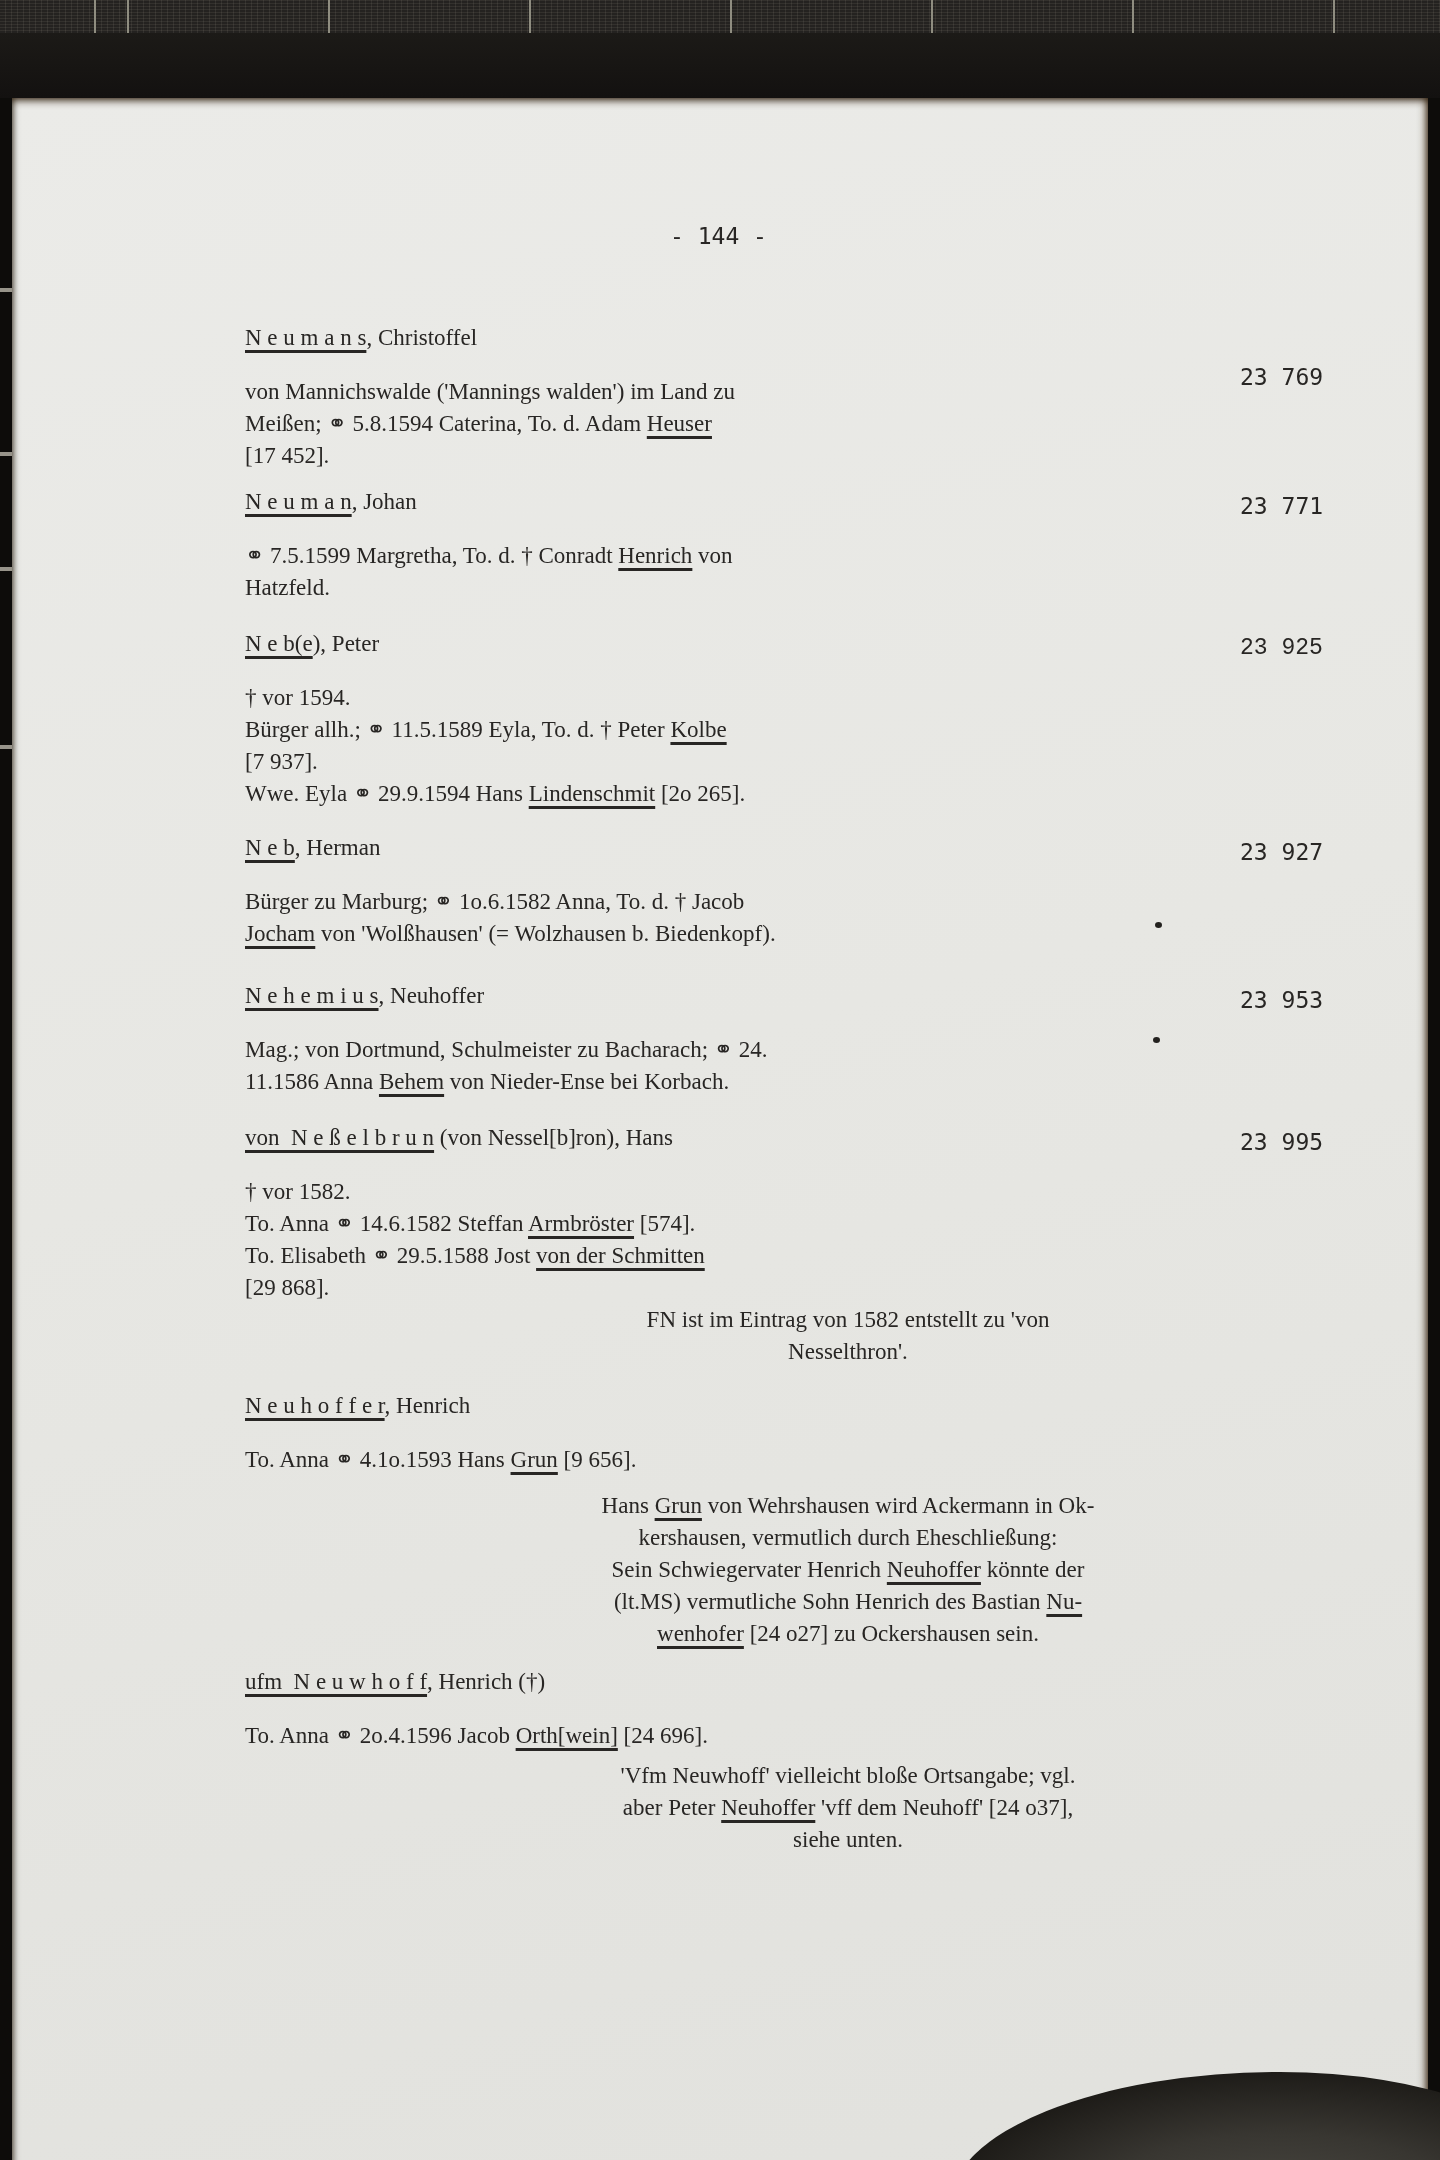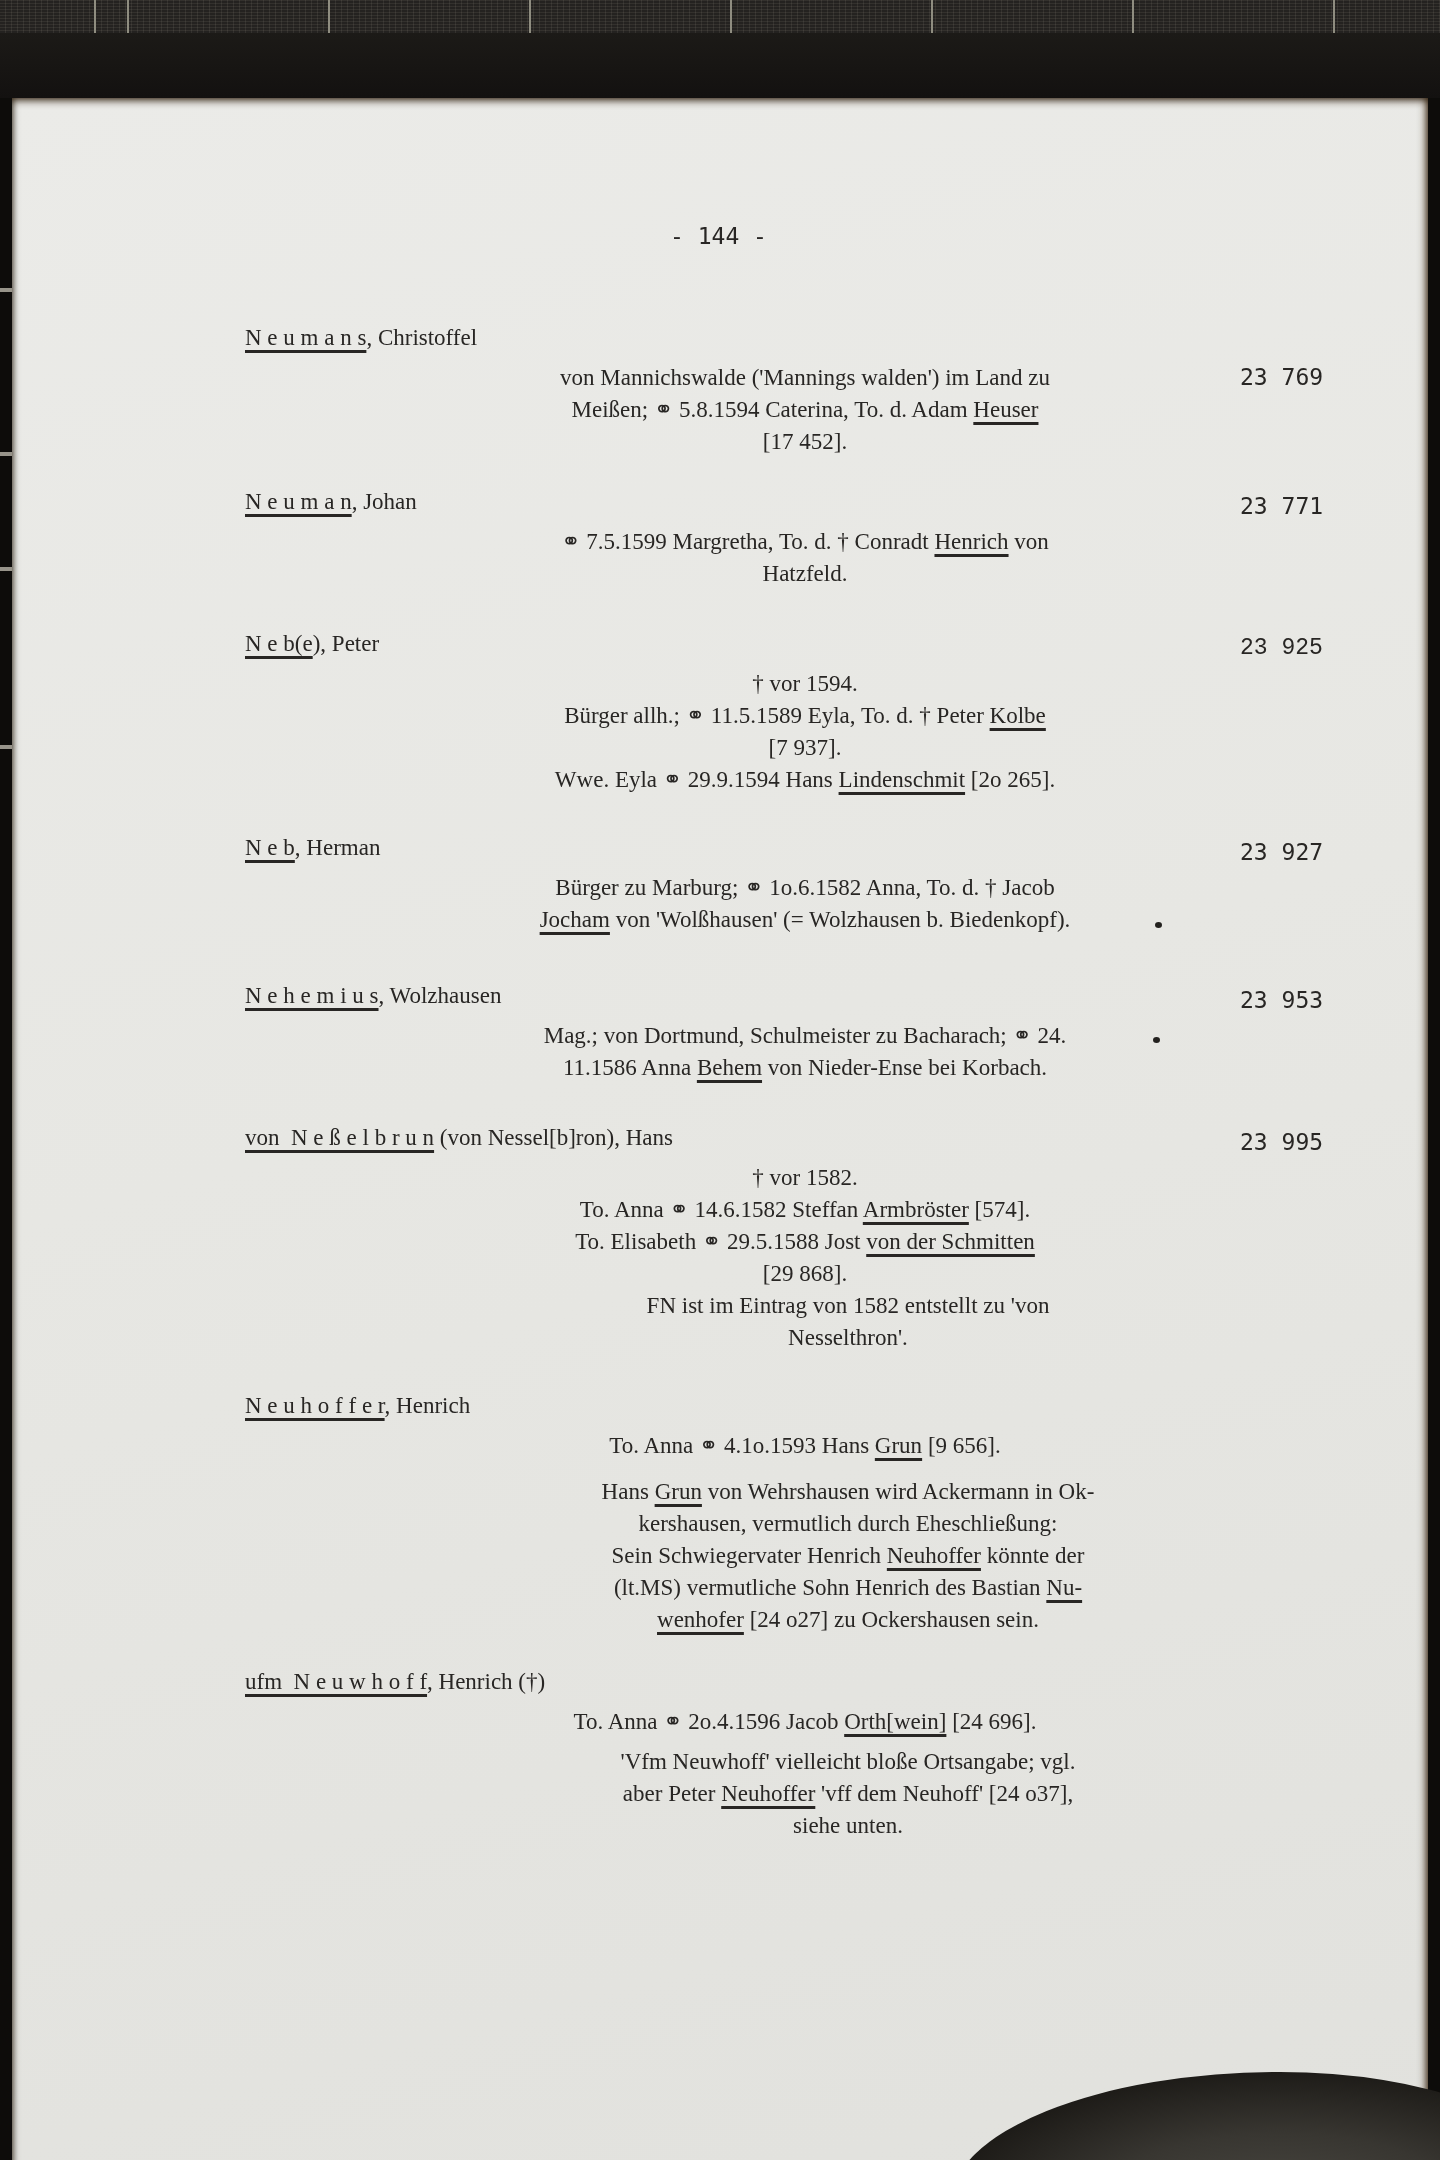--- a/index.html
+++ b/index.html
@@ -32,21 +32,21 @@
     color:#282624;font-size:23px;line-height:32px;
     box-shadow:
       inset 0 6px 8px -4px rgba(45,30,12,.95),
       inset 5px 0 7px -4px rgba(50,45,32,.7),
       inset -6px 0 8px -4px rgba(60,38,16,.85),
       inset 0 -6px 8px -4px rgba(40,28,12,.9);
   }
   .pagenum{position:absolute;left:658px;top:122px;white-space:pre;}
   .entry{position:absolute;left:233px;width:1120px;white-space:pre;font-family:Liberation Serif, serif;}
   .line{height:32px;}
-  .body{margin-top:8px;text-align:center;}
+  .body{margin-top:22px;}
   .note{margin-left:86px;text-align:center;}
   .u{
     text-decoration-line:underline;
     text-decoration-thickness:3px;
     text-underline-offset:5px;
   }
   .ref{position:absolute;left:1228px;white-space:pre;}
   .speck{position:absolute;border-radius:50%;background:#23211e;}
   
   .blob{
@@ -67,21 +67,21 @@
   <div class="tick" style="top:567px"></div>
   <div class="tick" style="top:745px"></div>
 
   <div class="paper">
     <div class="pagenum">- 144 -</div>
     <div id="entries">
         <section class="entry" style="top: 224px;"><div class="line"><span class="u">N e u m a n s</span><span>, Christoffel</span></div><div class="body"><div class="line"><span>von Mannichswalde ('Mannings walden') im Land zu</span></div><div class="line"><span>Meißen; ⚭ 5.8.1594 Caterina, To. d. Adam </span><span class="u">Heuser</span></div><div class="line"><span>[17 452].</span></div></div></section>
         <section class="entry" style="top: 388px;"><div class="line"><span class="u">N e u m a n</span><span>, Johan</span></div><div class="body"><div class="line"><span>⚭ 7.5.1599 Margretha, To. d. † Conradt </span><span class="u">Henrich</span><span> von</span></div><div class="line"><span>Hatzfeld.</span></div></div></section>
         <section class="entry" style="top: 530px;"><div class="line"><span class="u">N e b(e</span><span>), Peter</span></div><div class="body"><div class="line"><span>† vor 1594.</span></div><div class="line"><span>Bürger allh.; ⚭ 11.5.1589 Eyla, To. d. † Peter </span><span class="u">Kolbe</span></div><div class="line"><span>[7 937].</span></div><div class="line"><span>Wwe. Eyla ⚭ 29.9.1594 Hans </span><span class="u">Lindenschmit</span><span> [2o 265].</span></div></div></section>
         <section class="entry" style="top: 734px;"><div class="line"><span class="u">N e b</span><span>, Herman</span></div><div class="body"><div class="line"><span>Bürger zu Marburg; ⚭ 1o.6.1582 Anna, To. d. † Jacob</span></div><div class="line"><span class="u">Jocham</span><span> von 'Wolßhausen' (= Wolzhausen b. Biedenkopf).</span></div></div></section>
-        <section class="entry" style="top: 882px;"><div class="line"><span class="u">N e h e m i u s</span><span>, Wolzhausen</span></div><div class="body"><div class="line"><span>Mag.; von Dortmund, Schulmeister zu Bacharach; ⚭ 24.</span></div><div class="line"><span>11.1586 Anna </span><span class="u">Behem</span><span> von Nieder-Ense bei Korbach.</span></div></div></section>
+        <section class="entry" style="top: 882px;"><div class="line"><span class="u">N e h e m i u s</span><span>, Neuhoffer</span></div><div class="body"><div class="line"><span>Mag.; von Dortmund, Schulmeister zu Bacharach; ⚭ 24.</span></div><div class="line"><span>11.1586 Anna </span><span class="u">Behem</span><span> von Nieder-Ense bei Korbach.</span></div></div></section>
         <section class="entry" style="top: 1024px;"><div class="line"><span class="u">von  N e ß e l b r u n</span><span> (von Nessel[b]ron), Hans</span></div><div class="body"><div class="line"><span>† vor 1582.</span></div><div class="line"><span>To. Anna ⚭ 14.6.1582 Steffan </span><span class="u">Armbröster</span><span> [574].</span></div><div class="line"><span>To. Elisabeth ⚭ 29.5.1588 Jost </span><span class="u">von der Schmitten</span></div><div class="line"><span>[29 868].</span></div></div><div class="note" style="margin-top: 0px;"><div class="line"><span>FN ist im Eintrag von 1582 entstellt zu 'von</span></div><div class="line"><span>Nesselthron'.</span></div></div></section>
         <section class="entry" style="top: 1292px;"><div class="line"><span class="u">N e u h o f f e r</span><span>, Henrich</span></div><div class="body"><div class="line"><span>To. Anna ⚭ 4.1o.1593 Hans </span><span class="u">Grun</span><span> [9 656].</span></div></div><div class="note" style="margin-top: 14px;"><div class="line"><span>Hans </span><span class="u">Grun</span><span> von Wehrshausen wird Ackermann in Ok-</span></div><div class="line"><span>kershausen, vermutlich durch Eheschließung:</span></div><div class="line"><span>Sein Schwiegervater Henrich </span><span class="u">Neuhoffer</span><span> könnte der</span></div><div class="line"><span>(lt.MS) vermutliche Sohn Henrich des Bastian </span><span class="u">Nu-</span></div><div class="line"><span class="u">wenhofer</span><span> [24 o27] zu Ockershausen sein.</span></div></div></section>
         <section class="entry" style="top: 1568px;"><div class="line"><span class="u">ufm  N e u w h o f f</span><span>, Henrich (†)</span></div><div class="body"><div class="line"><span>To. Anna ⚭ 2o.4.1596 Jacob </span><span class="u">Orth[wein]</span><span> [24 696].</span></div></div><div class="note" style="margin-top: 8px;"><div class="line"><span>'Vfm Neuwhoff' vielleicht bloße Ortsangabe; vgl.</span></div><div class="line"><span>aber Peter </span><span class="u">Neuhoffer</span><span> 'vff dem Neuhoff' [24 o37],</span></div><div class="line"><span>siehe unten.</span></div></div></section>
       </div>
     <div class="speck" style="left:1143px;top:824px;width:7px;height:6px"></div>
     <div class="speck" style="left:1141px;top:939px;width:7px;height:6px"></div>
   <div class="ref" style="top: 216px; margin-top: 47px;">23 769</div>
       <div class="ref" style="top: 392px;">23 771</div>
       <div class="ref" style="top: 534px; font-family: Liberation Mono, monospace;">23 925</div>
       <div class="ref" style="top: 738px;">23 927</div>

